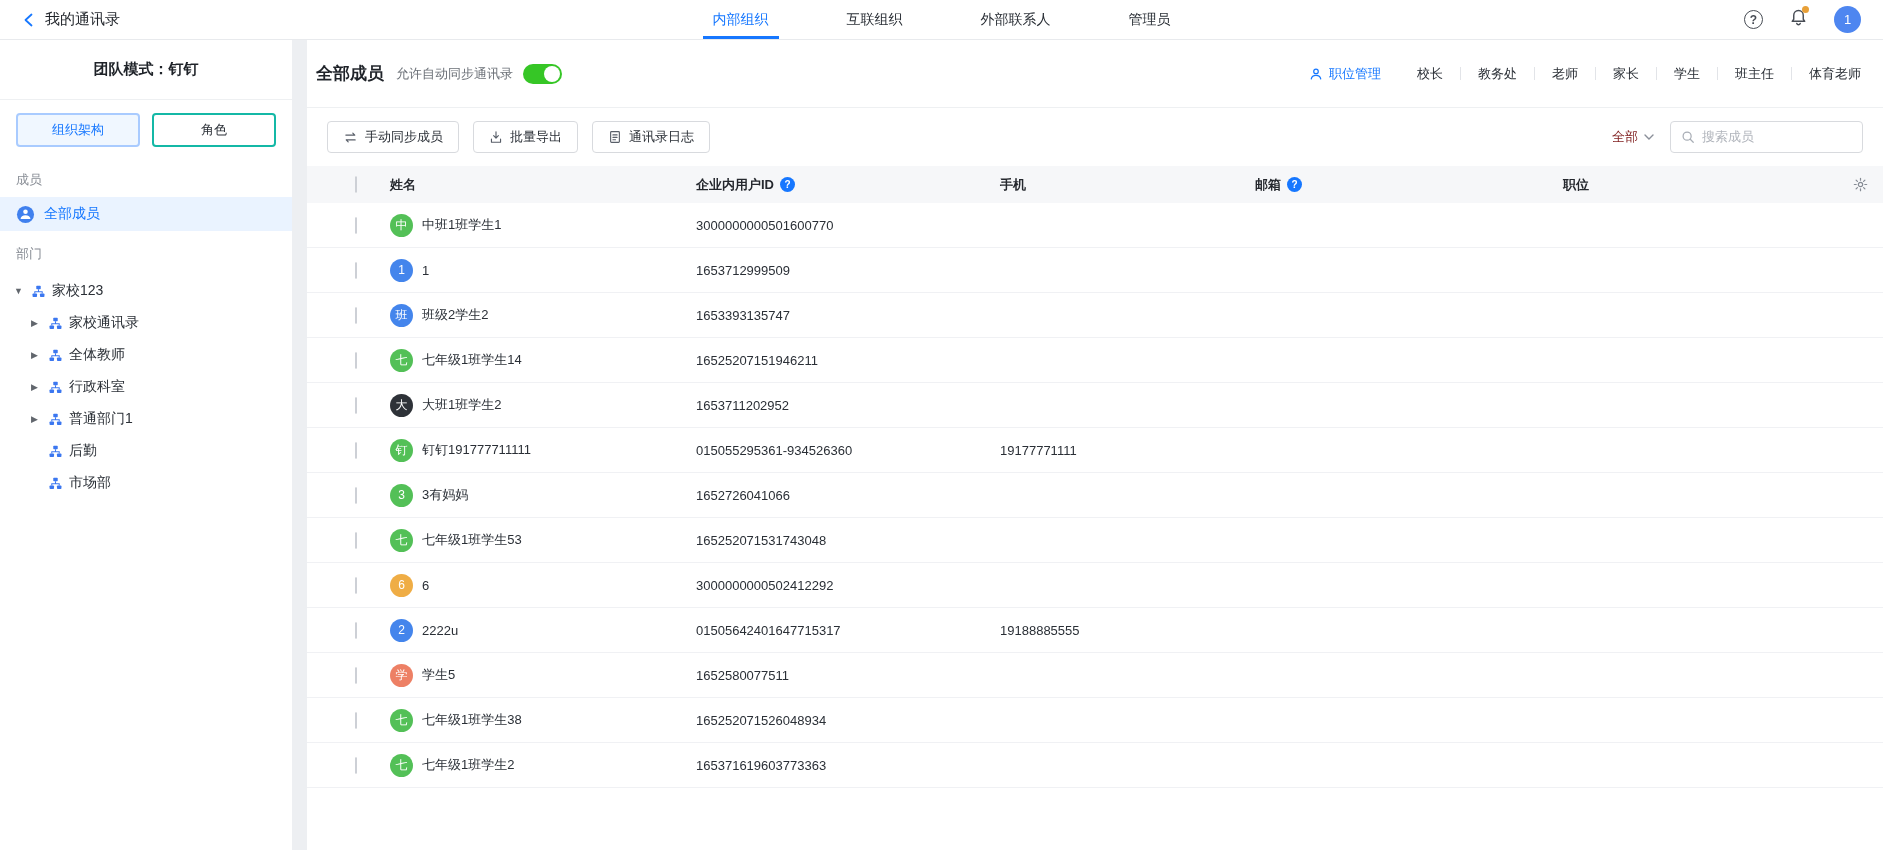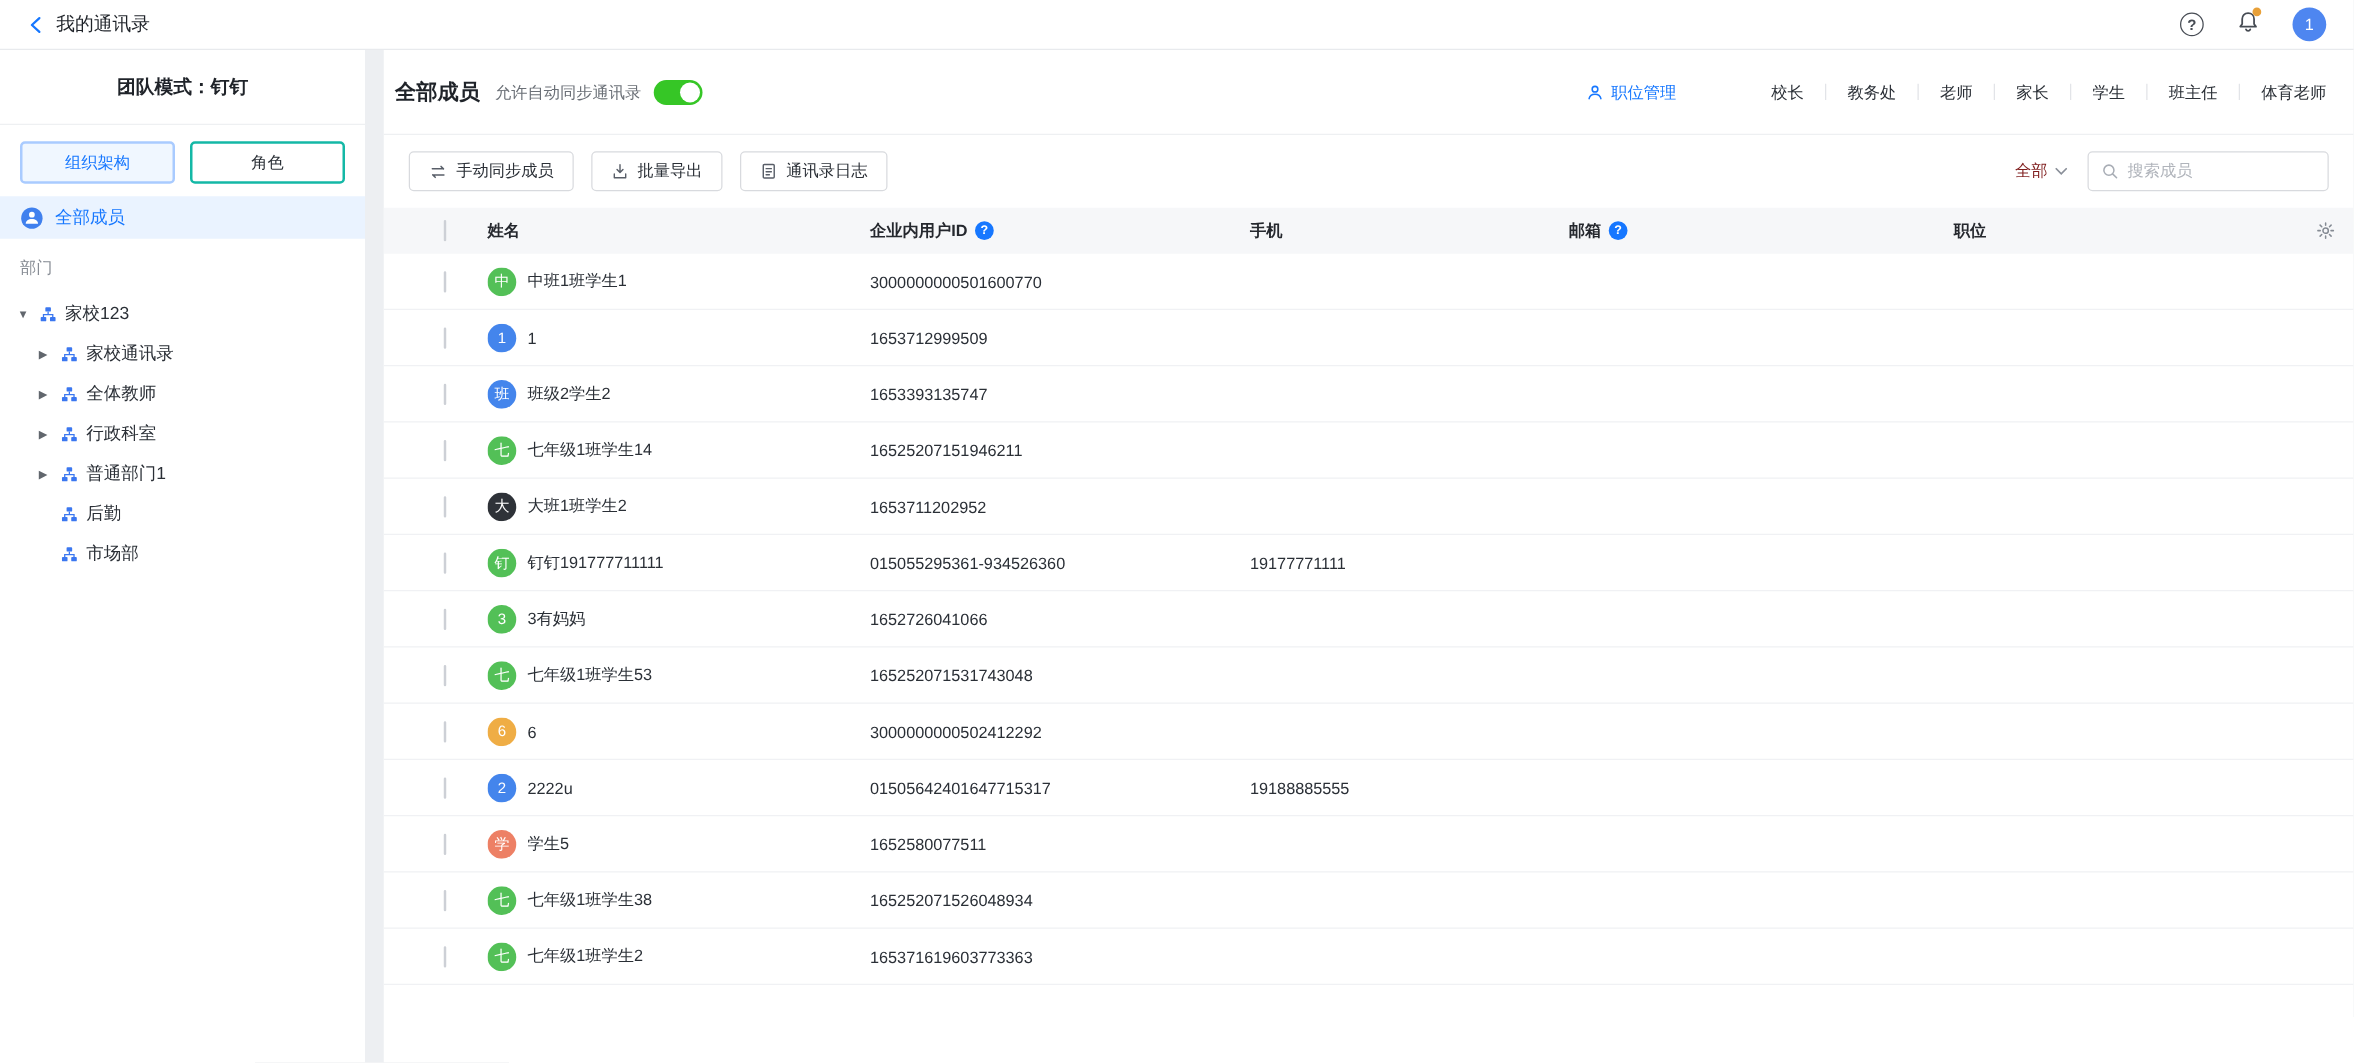--- a/index.html
+++ b/index.html
@@ -55,21 +55,21 @@
 
   
   .main-header { height:68px; flex:none; display:flex; align-items:center; padding:0 20px 0 9px;
     border-bottom:1px solid #EEF0F2; white-space:nowrap; overflow:hidden; }
   .main-title { font-size:17px; font-weight:bold; color:#1F2329; }
   .sync-label { margin-left:12px; font-size:13px; color:#6B7077; }
   .toggle { margin-left:10px; width:39px; height:20px; border-radius:10px; background:#36C626;
     position:relative; cursor:pointer; flex:none; }
   .toggle-knob { position:absolute; top:2px; right:2px; width:16px; height:16px;
     border-radius:50%; background:#fff; }
-  .header-right { margin-left:auto; display:flex; align-items:flex-start;gap:40px; }
+  .header-right { margin-left:auto; display:flex; align-items:flex-start; }
   .pos-manage { display:flex; align-items:center; gap:6px; color:#1677FF; font-size:13px;
     cursor:pointer; margin-right:34px; }
   .tags { display:flex; align-items:center; }
   .tag { font-size:13px; color:#2A2F36; cursor:pointer; padding:0 2px; }
   .tag-sep { width:1px; height:13px; background:#E2E4E8; margin:0 15px; }
 
   
   .toolbar { height:58px; flex:none; display:flex; align-items:center; padding:0 20px; }
   .tool-btn { height:32px; border:1px solid #D8DADE; border-radius:4px; background:#fff;
     display:flex; align-items:center; gap:7px; padding:0 15px; font-size:13px; color:#2A2F36;
@@ -106,20 +106,26 @@
 
 <div class="topbar">
   <div class="back">
     <span>
       <svg width="13" height="14" viewBox="0 0 12 14" fill="none" stroke="#1677FF" stroke-width="1.8" stroke-linecap="round" stroke-linejoin="round">
           <path d="M9 1.5L3 7l6 5.5"></path>
         </svg>
     </span>
     <span class="back-title">我的通讯录</span>
   </div>
+  <div class="tabs">
+    <div class="tab active">内部组织</div>
+    <div class="tab">互联组织</div>
+    <div class="tab">外部联系人</div>
+    <div class="tab">管理员</div>
+  </div>
   <div class="topbar-right">
     <div class="help-circle">?</div>
     <div class="bell">
       <svg width="19" height="19" viewBox="0 0 20 20" fill="none" stroke="#474C54" stroke-width="1.5" stroke-linecap="round">
           <path d="M10 2.6c-3.1 0-5 2.3-5 5v4.2L3.4 14h13.2L15 11.8V7.6c0-2.7-1.9-5-5-5z" stroke-linejoin="round"></path>
           <path d="M8.2 16.3a1.9 1.9 0 0 0 3.6 0"></path>
         </svg>
       <span class="bell-dot"></span>
     </div>
     <div class="topbar-avatar">1</div>
@@ -127,20 +133,21 @@
 </div>
 
 <div class="body">
 
   <aside class="sidebar">
     <div class="team-mode">团队模式：钉钉</div>
     <div class="seg-row">
       <div class="seg-btn active">组织架构</div>
       <div class="seg-btn">角色</div>
     </div>
+    <div class="side-label">成员</div>
     <div class="all-members">
       <span style="display:flex;">
         <svg width="19" height="19" viewBox="0 0 20 20">
             <circle cx="10" cy="10" r="9" fill="#4080EE"></circle>
             <circle cx="10" cy="7.1" r="2.4" fill="#fff"></circle>
             <path d="M4.8 14.8c0-2.7 2.3-4.1 5.2-4.1s5.2 1.4 5.2 4.1z" fill="#fff"></path>
           </svg>
       </span>
       <span>全部成员</span>
     </div>

